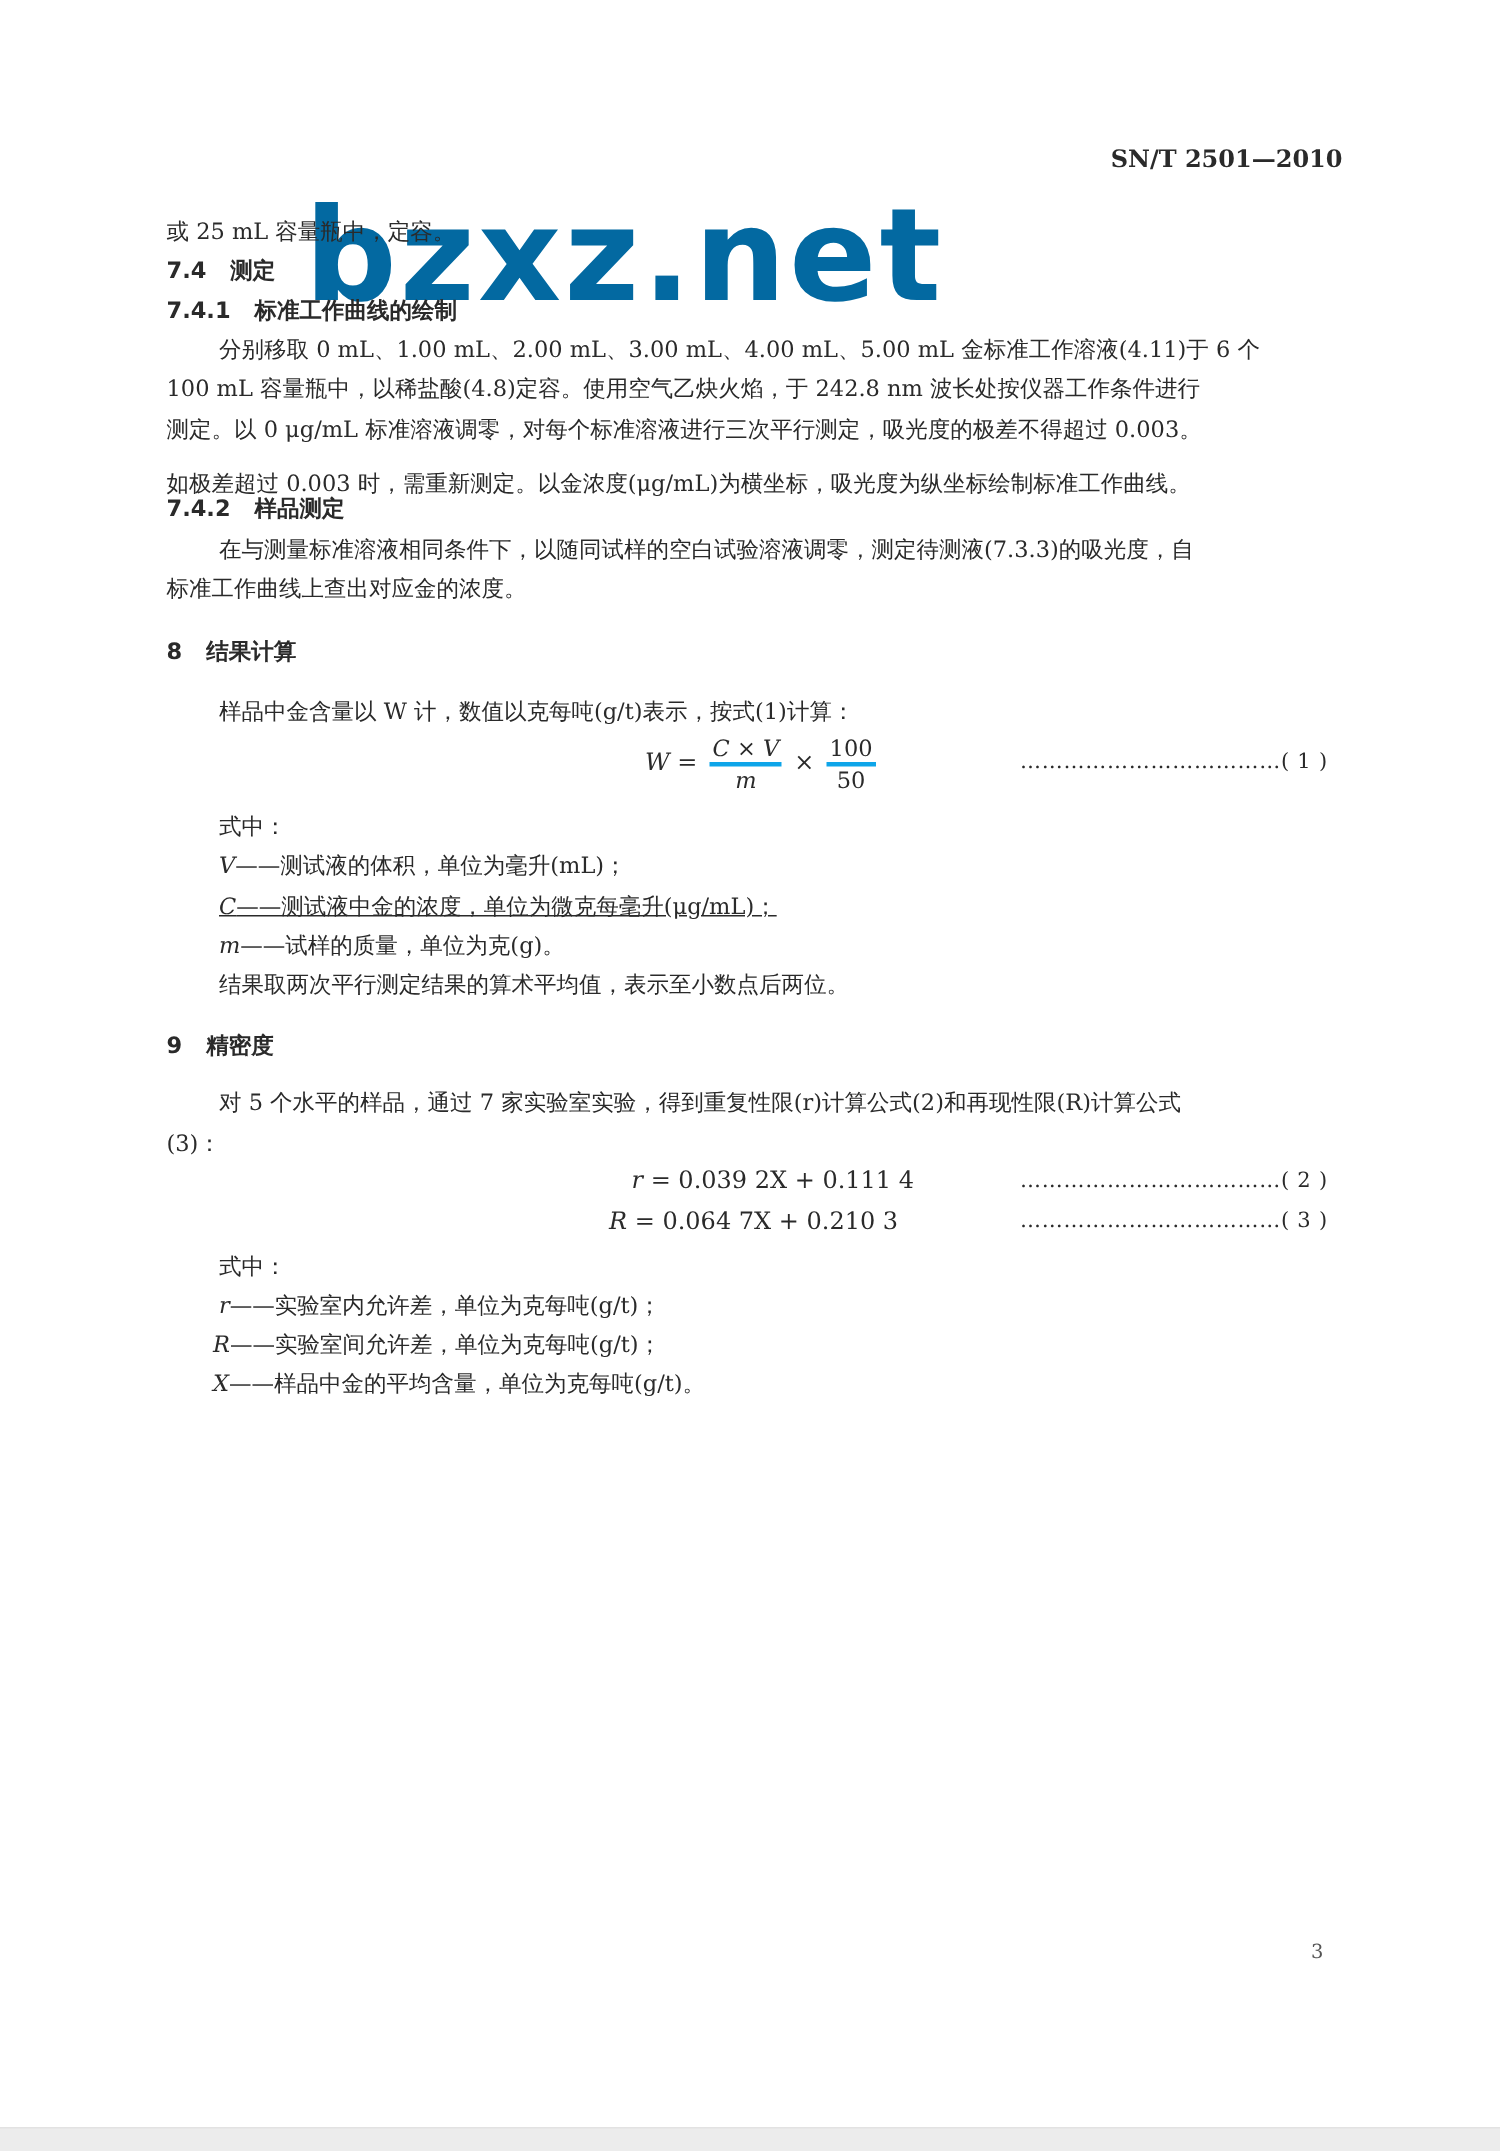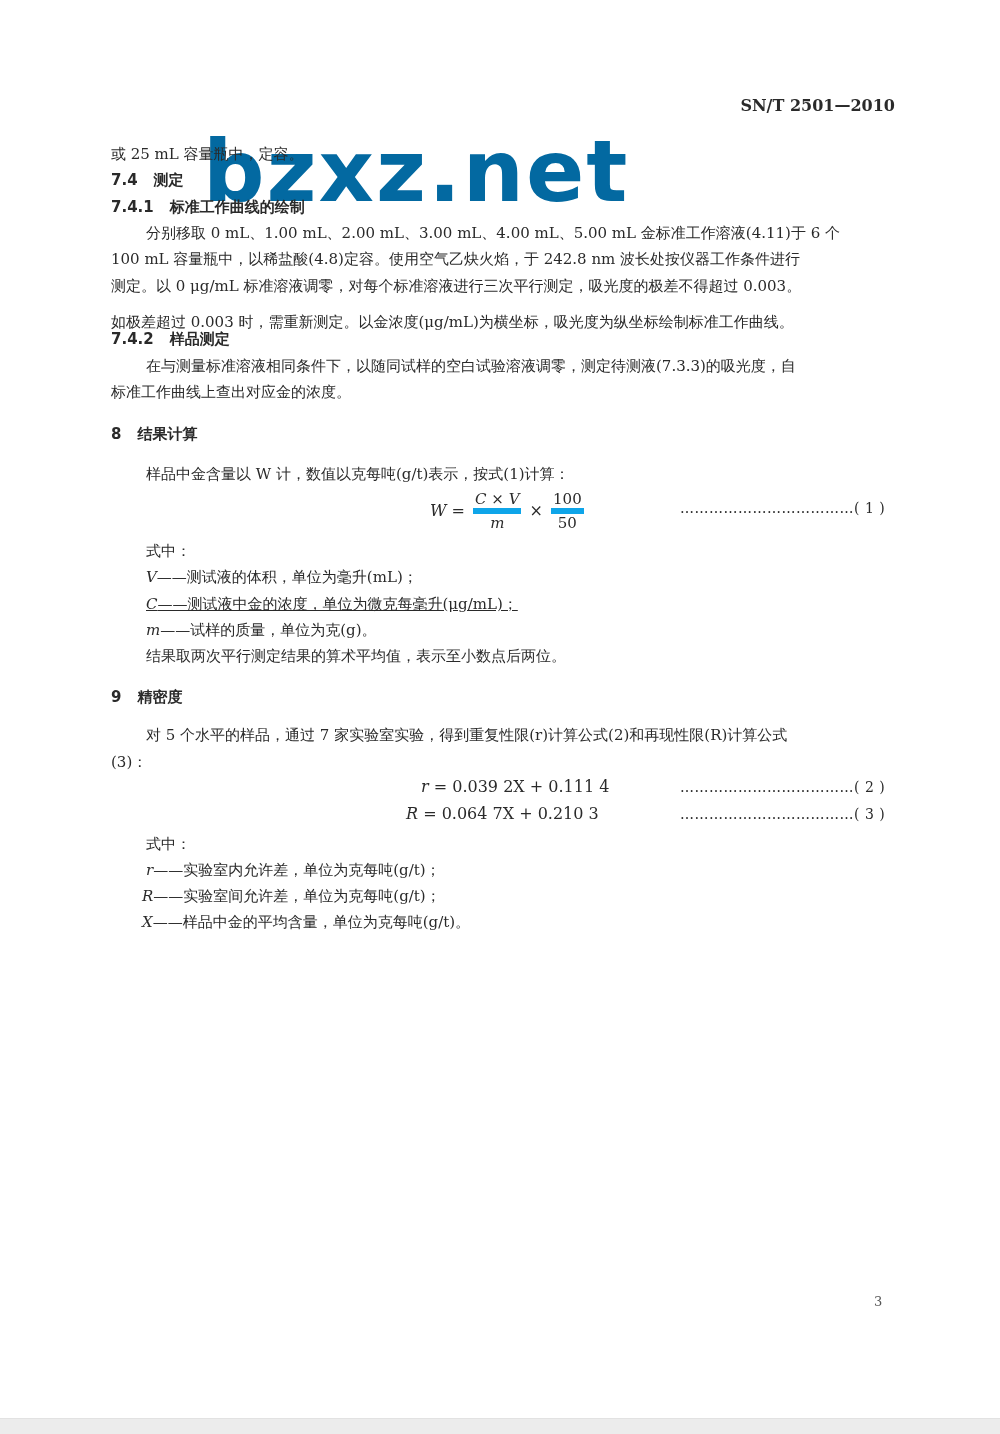--- a/index.html
+++ b/index.html
@@ -14,21 +14,21 @@
     position:absolute; left:203px; top:128px; font-family:"DejaVu Sans","Liberation Sans",sans-serif;
     font-weight:bold; font-size:86px; letter-spacing:2px; color:#0369a1; line-height:1; z-index:0;
   }
   .line { position:absolute; font-size:15px; line-height:20px; white-space:nowrap; z-index:1; }
   .hdr { font-family:"DejaVu Sans","Liberation Sans",sans-serif; font-weight:bold; }
   .std-code { right:105px; top:96px; font-family:"DejaVu Serif","Liberation Serif",serif; font-weight:bold; font-size:16px; }
   .sec-gap { display:inline-block; width:16px; }
   i.v { font-style:italic; }
   .formula { position:absolute; font-size:16px; z-index:1; white-space:nowrap; }
   .frac { display:inline-block; vertical-align:middle; text-align:center; margin:0 3px; }
-  .frac .num { display:block; border-bottom:6px solid #0ea5e9; padding:0 2px; font-size:15px; line-height:18px; }
+  .frac .num { display:block; border-bottom:3px solid #0ea5e9; padding:0 2px; font-size:15px; line-height:18px; }
   .frac .den { display:block; font-size:15px; line-height:18px; }
   .eqref { position:absolute; font-size:14px; z-index:1; white-space:nowrap; letter-spacing:0.5px; }
   .page-num { position:absolute; left:874px; top:1294px; font-size:13px; color:#555; }
 </style>
 </head>
 <body>
 
 <div class="page">
 
   <div class="watermark">bzxz.net</div>

